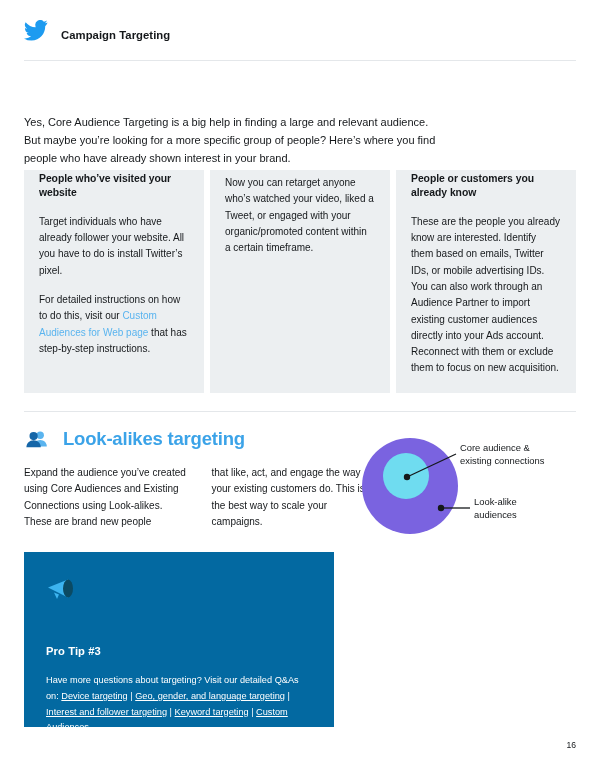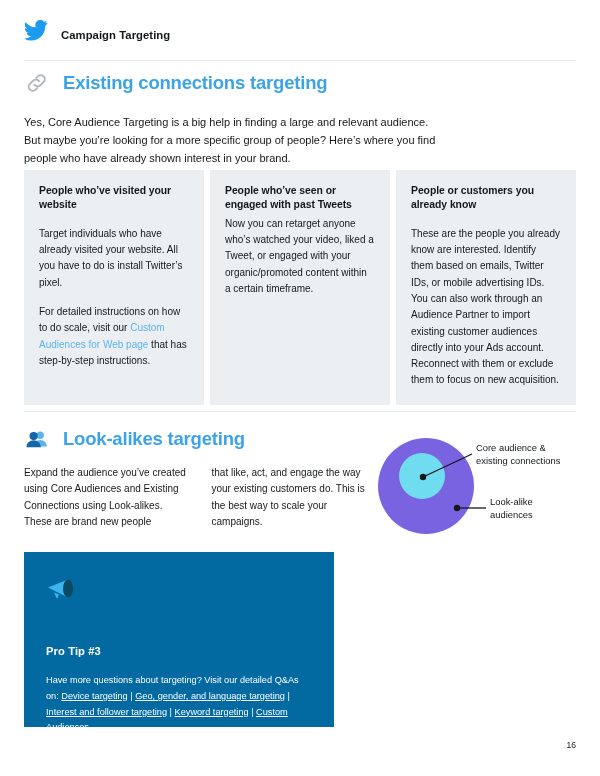--- a/index.html
+++ b/index.html
@@ -83,21 +83,21 @@
     position: absolute;
     left: 24px;
     top: 170px;
     width: 552px;
     display: flex;
     gap: 6px;
   }
   .card {
     background: #eceff1;
     width: 180px;
-    padding: 14px 15px 16px 15px;
+    padding: 2px 15px 16px 15px;
     min-height: 222px;
   }
   .card-title {
     font-size: 10.4px;
     font-weight: bold;
     line-height: 1.38;
     color: #15181b;
     letter-spacing: -0.05px;
   }
   .card-body {
@@ -122,21 +122,21 @@
   .la-col {
     width: 168px;
     font-size: 10px;
     line-height: 1.63;
     color: #15181b;
   }
 
   
   .diagram {
     position: absolute;
-    left: 376px;
+    left: 360px;
     top: 432px;
     width: 220px;
     height: 112px;
   }
   .diagram svg { display: block; }
 
   
   .protip {
     position: absolute;
     left: 24px;
@@ -184,46 +184,34 @@
     <span>
       <svg class="twitter-bird" viewBox="0 0 24 21" xmlns="http://www.w3.org/2000/svg">
         <path fill="#1d9bf0" d="M23.6 2.5c-.87.39-1.8.65-2.78.77a4.86 4.86 0 0 0 2.13-2.68c-.94.56-1.98.96-3.08 1.18A4.84 4.84 0 0 0 11.5 6.2c0 .38.04.75.12 1.1A13.75 13.75 0 0 1 1.64 2.2a4.84 4.84 0 0 0 1.5 6.46A4.8 4.8 0 0 1 .95 8.1v.06a4.85 4.85 0 0 0 3.88 4.75c-.4.1-.83.17-1.27.17-.31 0-.62-.03-.91-.09a4.85 4.85 0 0 0 4.52 3.36A9.72 9.72 0 0 1 0 18.4a13.7 13.7 0 0 0 7.42 2.18c8.9 0 13.77-7.38 13.77-13.78l-.01-.63A9.84 9.84 0 0 0 23.6 2.5z"></path>
       </svg>
     </span>
     <span class="doc-header-title">Campaign Targeting</span>
   </div>
 
   <div class="divider divider-1"></div>
 
-  <div class="section-head section-head-1">
-    <span>
-      <svg class="section-icon" viewBox="0 0 26 26" xmlns="http://www.w3.org/2000/svg">
-        <g fill="none" stroke="#b2b7bc" stroke-width="1.9" stroke-linecap="round">
-          <path d="M10.5 14.8a4 4 0 0 0 5.9.45l3.2-3.2a4.05 4.05 0 0 0-5.73-5.73l-1.6 1.6"></path>
-          <path d="M15 11.2a4 4 0 0 0-5.9-.45l-3.2 3.2a4.05 4.05 0 0 0 5.73 5.73l1.6-1.6"></path>
-        </g>
-      </svg>
-    </span>
-    <span class="section-title">Existing connections targeting</span>
-  </div>
 
   <div class="intro">Yes, Core Audience Targeting is a big help in finding a large and relevant audience. But maybe you’re looking for a more specific group of people? Here’s where you find people who have already shown interest in your brand.</div>
 
   <div class="cards">
 
     <div class="card">
       <div class="card-title">People who’ve visited your website</div>
       <div class="card-body">
-        <p>Target individuals who have already visited your website. All you have to do is install Twitter’s pixel.</p>
-        <p><span>For detailed instructions on how to do scale, visit our </span><a class="card-link" href="#">Custom Audiences for Web page</a><span> that has step-by-step instructions.</span></p>
+        <p>Target individuals who have already follower your website. All you have to do is install Twitter’s pixel.</p>
+        <p><span>For detailed instructions on how to do this, visit our </span><a class="card-link" href="#">Custom Audiences for Web page</a><span> that has step-by-step instructions.</span></p>
       </div>
     </div>
 
     <div class="card">
-      <div class="card-title">People who’ve seen or engaged with past Tweets</div>
       <div class="card-body tight">
         <p>Now you can retarget anyone who’s watched your video, liked a Tweet, or engaged with your organic/promoted content within a certain timeframe.</p>
       </div>
     </div>
 
     <div class="card">
       <div class="card-title">People or customers you already know</div>
       <div class="card-body">
         <p>These are the people you already know are interested. Identify them based on emails, Twitter IDs, or mobile advertising IDs. You can also work through an Audience Partner to import existing customer audiences directly into your Ads account. Reconnect with them or exclude them to focus on new acquisition.</p>
       </div>

